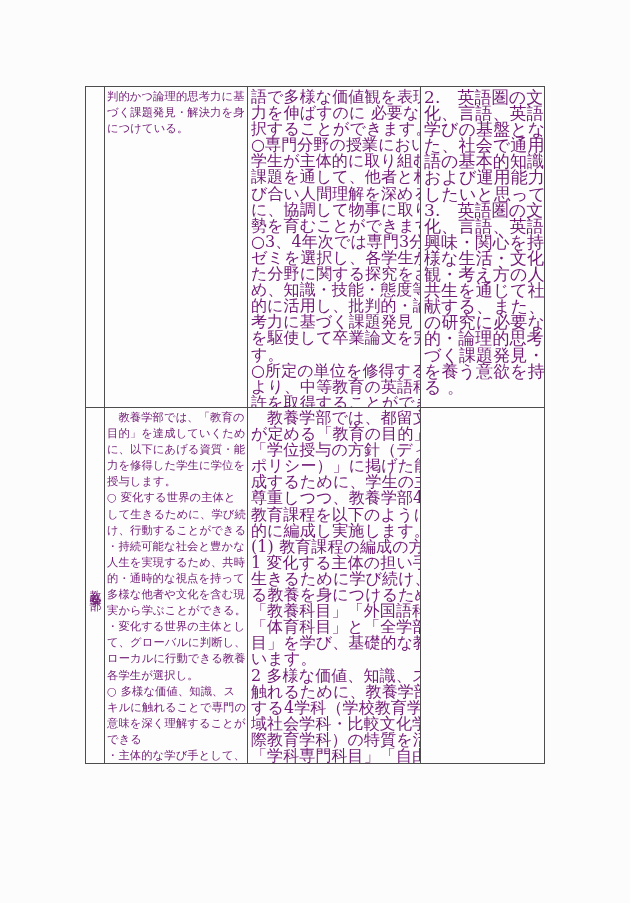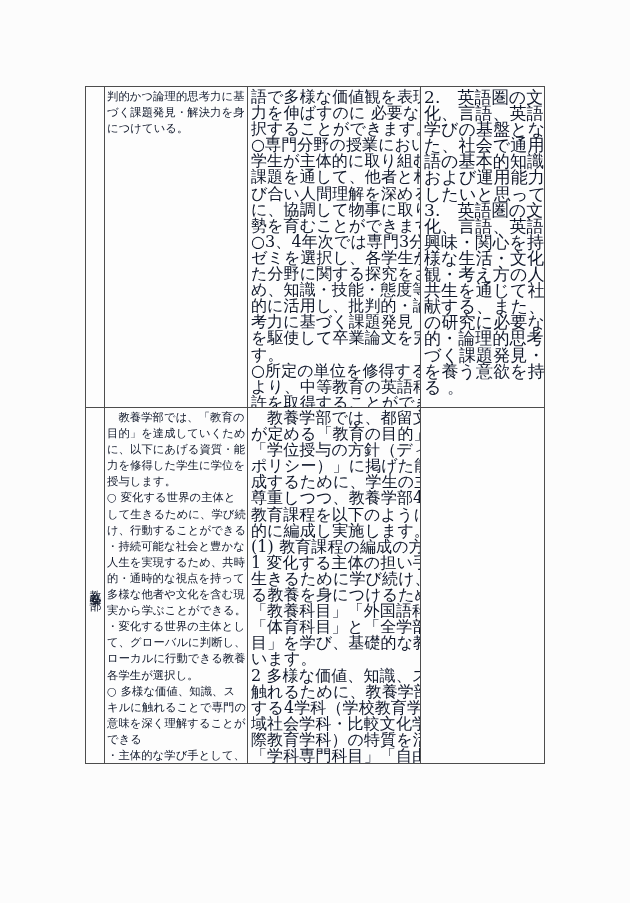--- a/index.html
+++ b/index.html
@@ -5,21 +5,21 @@
   html, body {
     margin: 0;
     padding: 0;
   }
   .page {
     position: relative;
     width: 630px;
     height: 903px;
     background: #fcfcfc;
     font-family: "DejaVu Serif", "Liberation Serif", serif;
-    color: #0f172a;
+    color: #701a75;
     overflow: hidden;
   }
   .doc-table {
     position: absolute;
     left: 85px;
     top: 86px;
     display: grid;
     grid-template-columns: 19px 143px 173px 124px;
     grid-template-rows: 321px 356px;
     border-top: 1px solid #4d4d4d;

